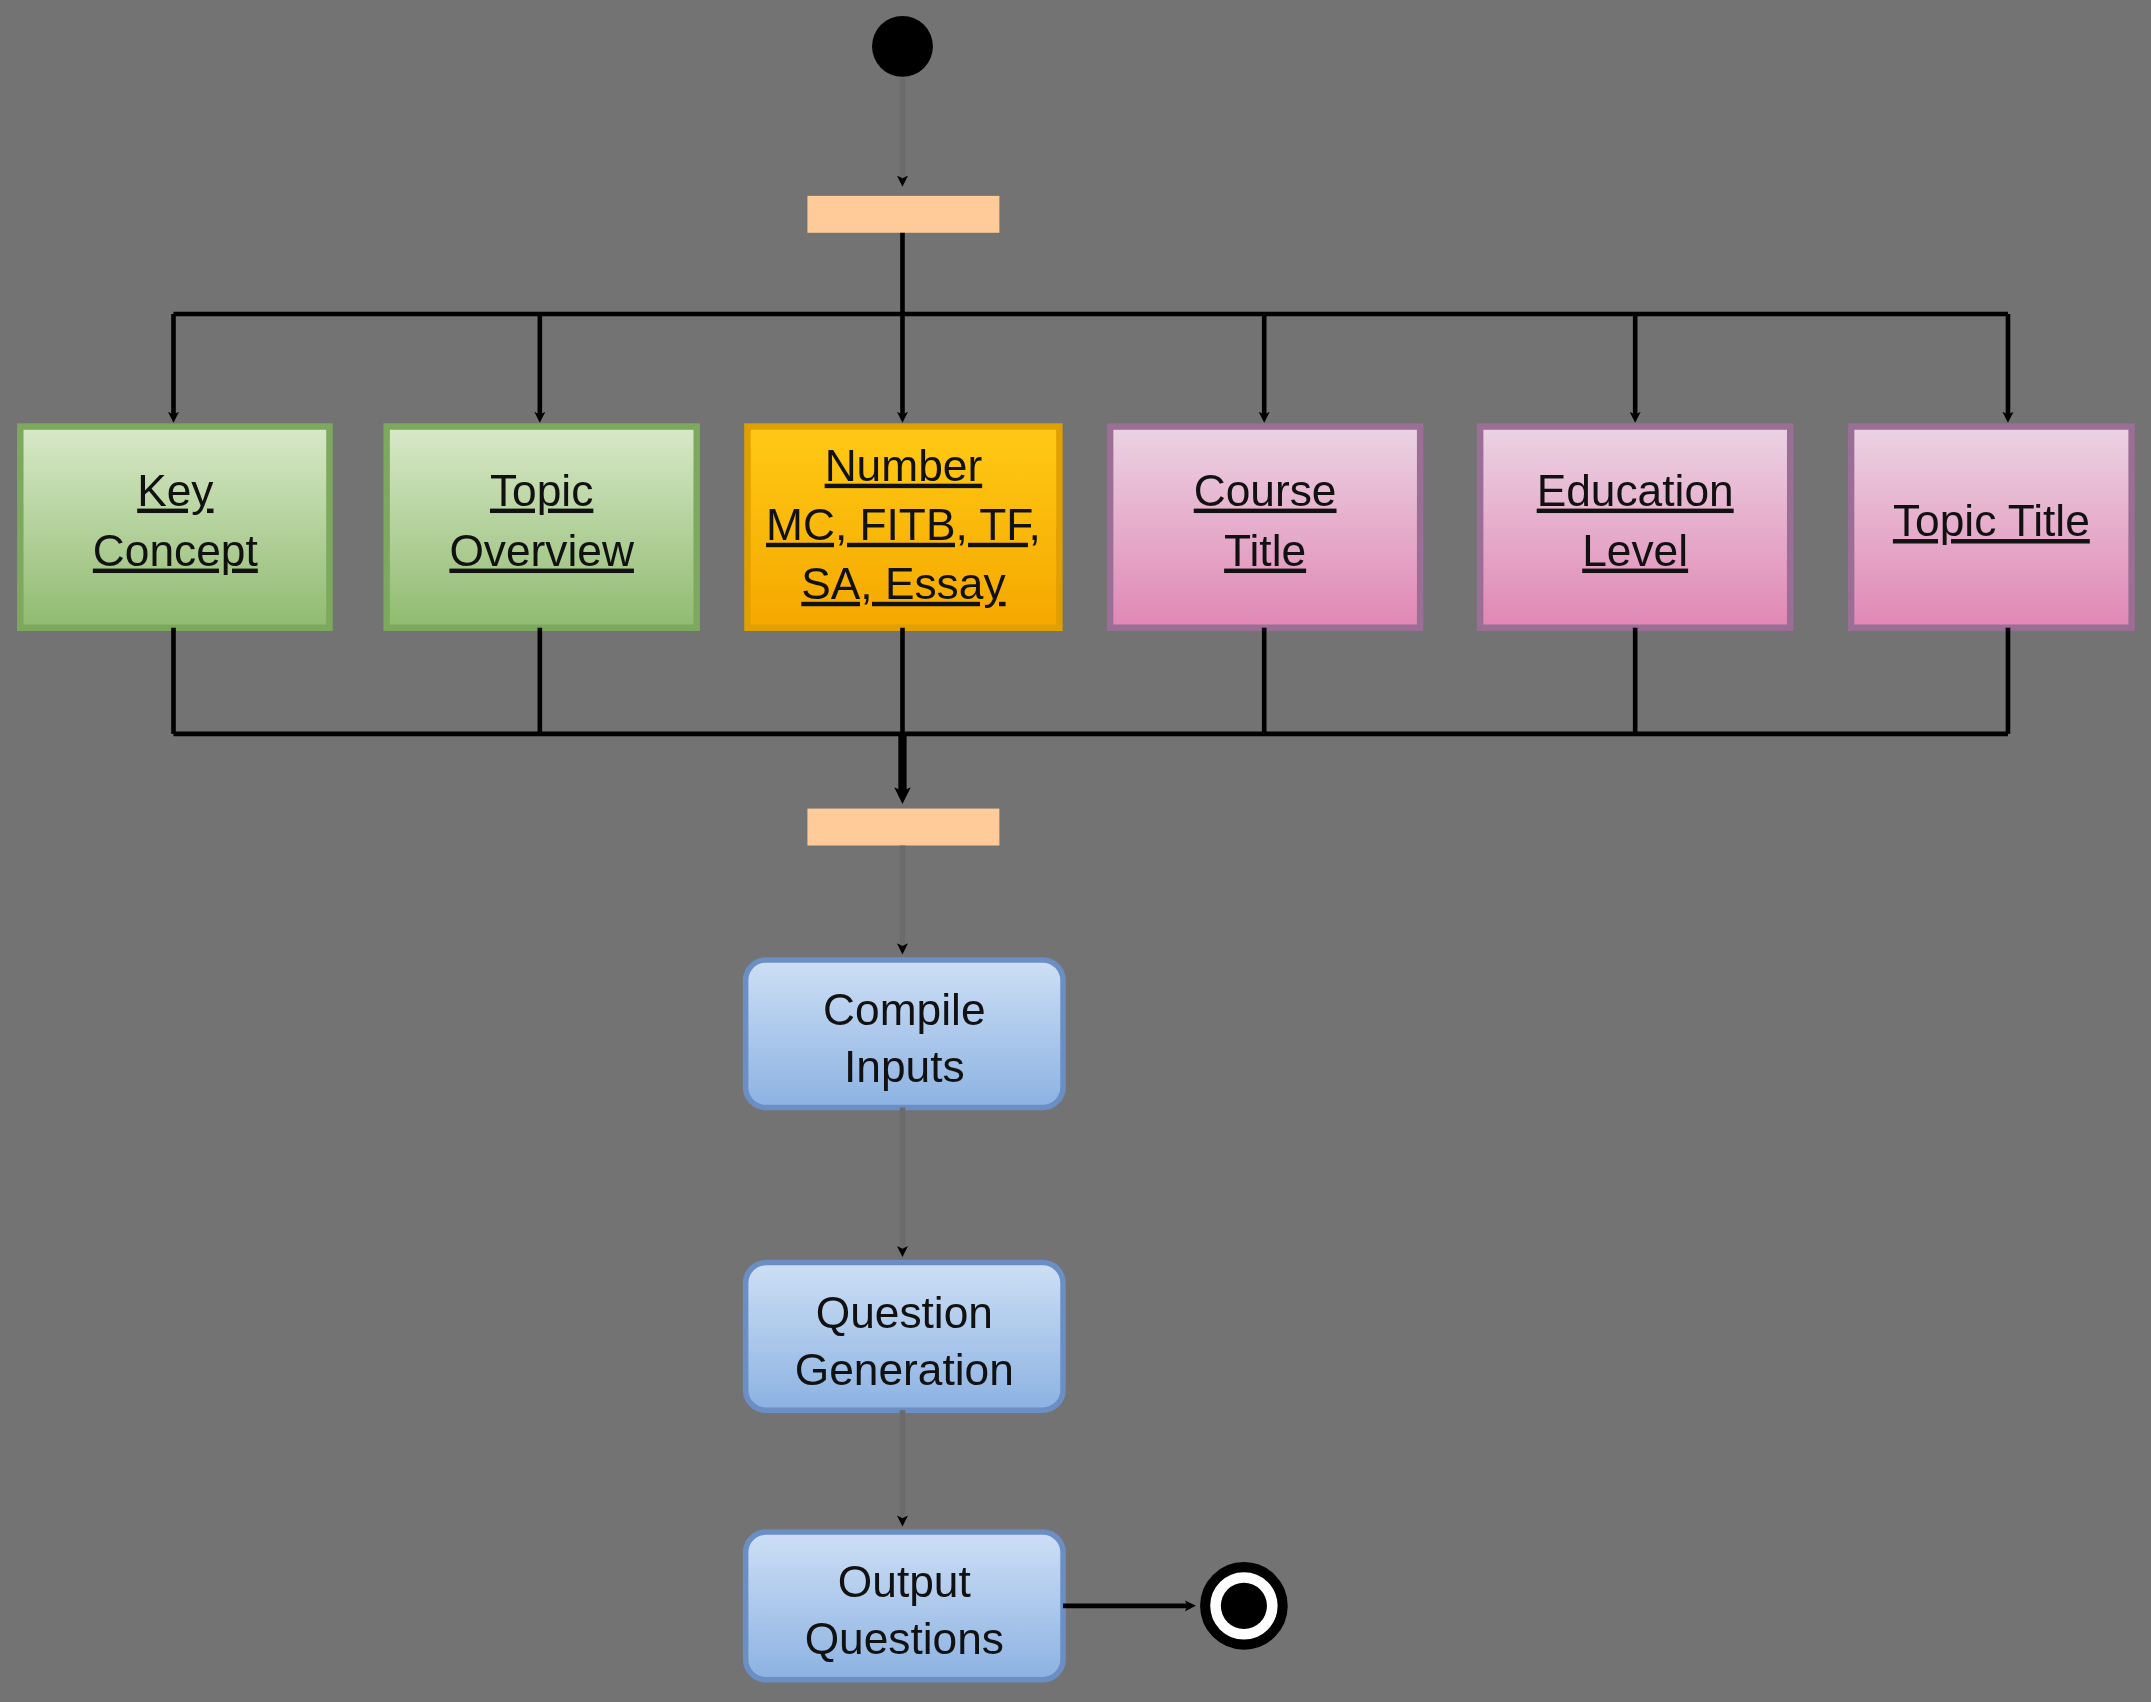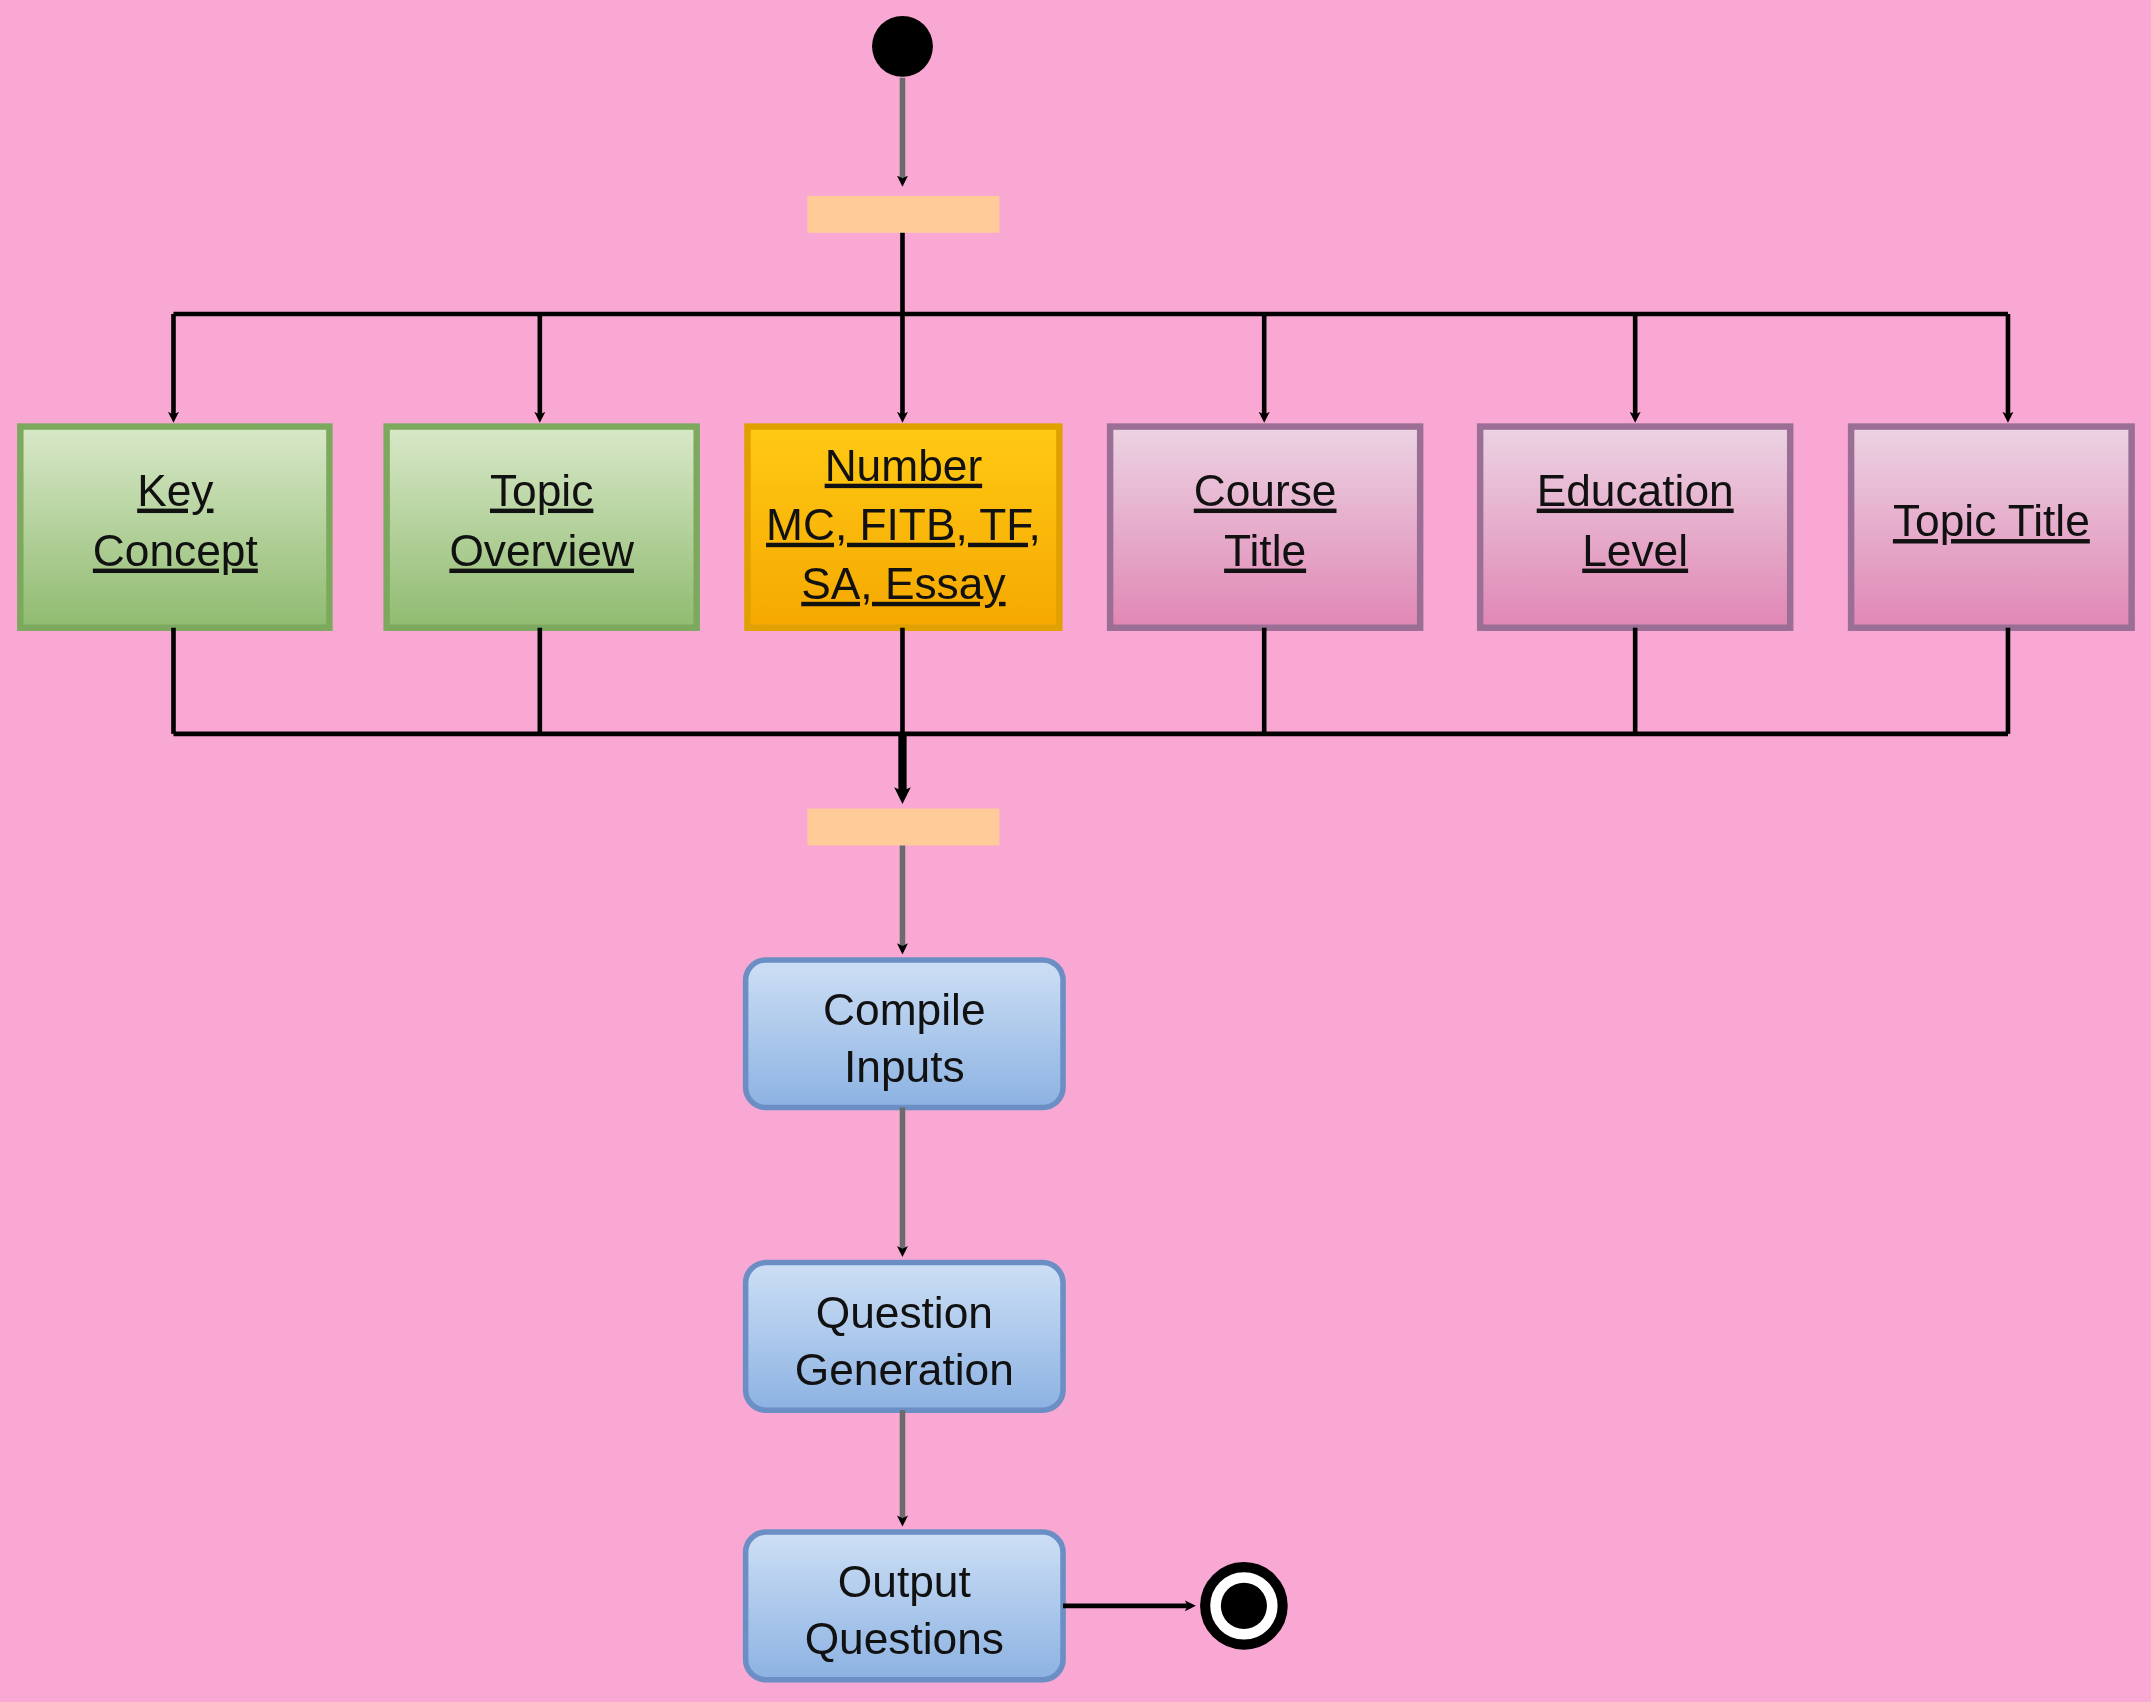--- a/index.html
+++ b/index.html
@@ -7,21 +7,21 @@
     padding: 0;
     background: #ffffff;
   }
   body {
     font-family: "Liberation Sans", sans-serif;
   }
   #diagram-root {
     position: relative;
     width: 2151px;
     height: 1703px;
-    background: #f9a8d4;
+    background: #737373;
     overflow: hidden;
   }
   svg.layer {
     position: absolute;
     top: 0;
     left: 0;
     width: 2151px;
     height: 1703px;
   }
   .node-label {

